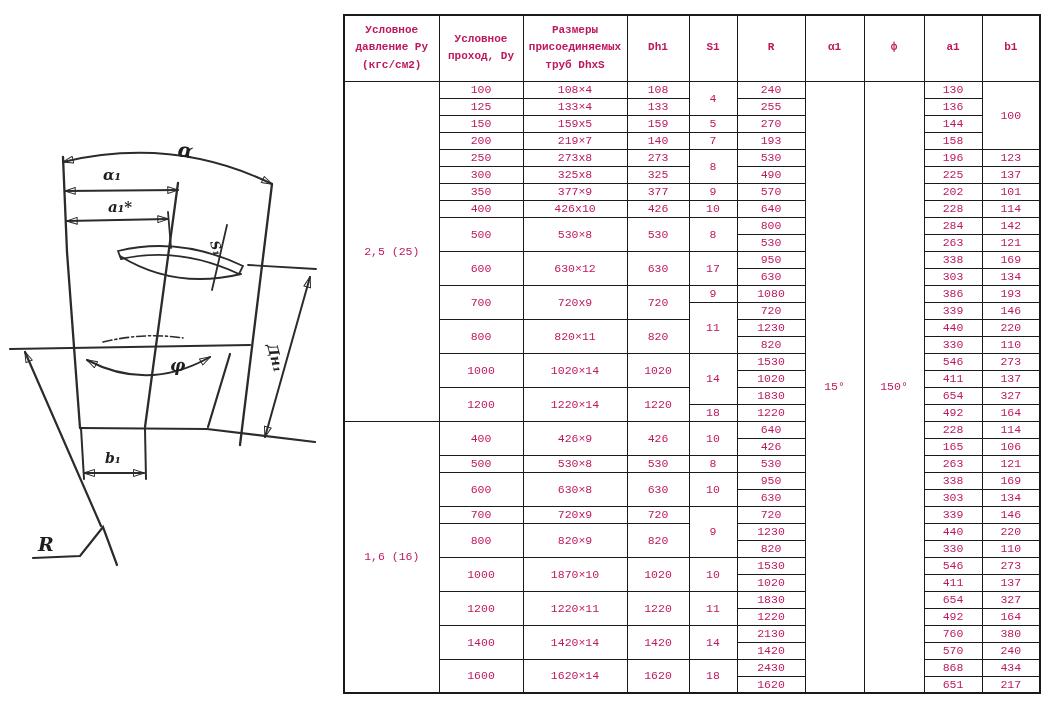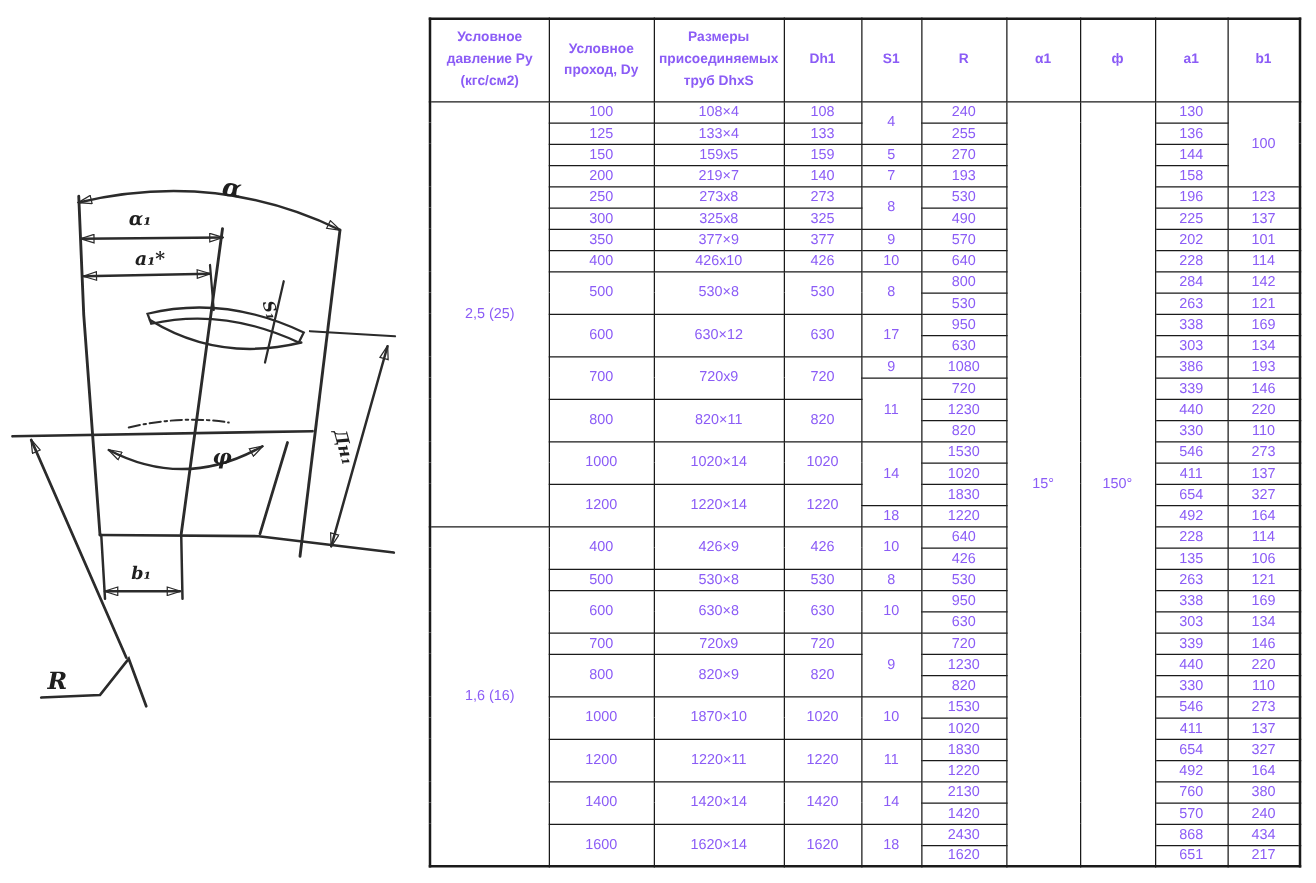--- a/index.html
+++ b/index.html
@@ -4,21 +4,22 @@
 <style>
   html,body{margin:0;padding:0;}
   body{background:#ffffff;font-family:"Liberation Sans",sans-serif;}
   .page{position:relative;width:1053px;height:706px;background:#ffffff;overflow:hidden;}
 
   
   table.dims{
     position:absolute;left:343px;top:14px;
     border-collapse:collapse;table-layout:fixed;
     border:2px solid #1a1a1a;
-    color:#8b5cf6;
+    color:#be185d;
+    font-family:Liberation Mono, monospace;
   }
   table.dims th, table.dims td{
     border:1.5px solid #1a1a1a;
     text-align:center;vertical-align:middle;
     padding:0;overflow:hidden;
   }
   table.dims th{font-size:11px;font-weight:700;line-height:1.6;}
   table.dims td{font-size:11.5px;}
   table.dims thead tr{height:66px;}
   table.dims tbody tr{height:17px;}
@@ -283,21 +284,21 @@
           <td rowspan="2" class="c-dy">400</td>
           <td rowspan="2" class="c-pipe">426×9</td>
           <td rowspan="2" class="c-dh1">426</td>
           <td rowspan="2" class="c-s1">10</td>
           <td class="c-r">640</td>
           <td class="c-a1">228</td>
           <td class="c-b1">114</td>
         </tr>
         <tr>
           <td class="c-r">426</td>
-          <td class="c-a1">135</td>
+          <td class="c-a1">165</td>
           <td class="c-b1">106</td>
         </tr>
         <tr>
           <td class="c-dy">500</td>
           <td class="c-pipe">530×8</td>
           <td class="c-dh1">530</td>
           <td class="c-s1">8</td>
           <td class="c-r">530</td>
           <td class="c-a1">263</td>
           <td class="c-b1">121</td>

